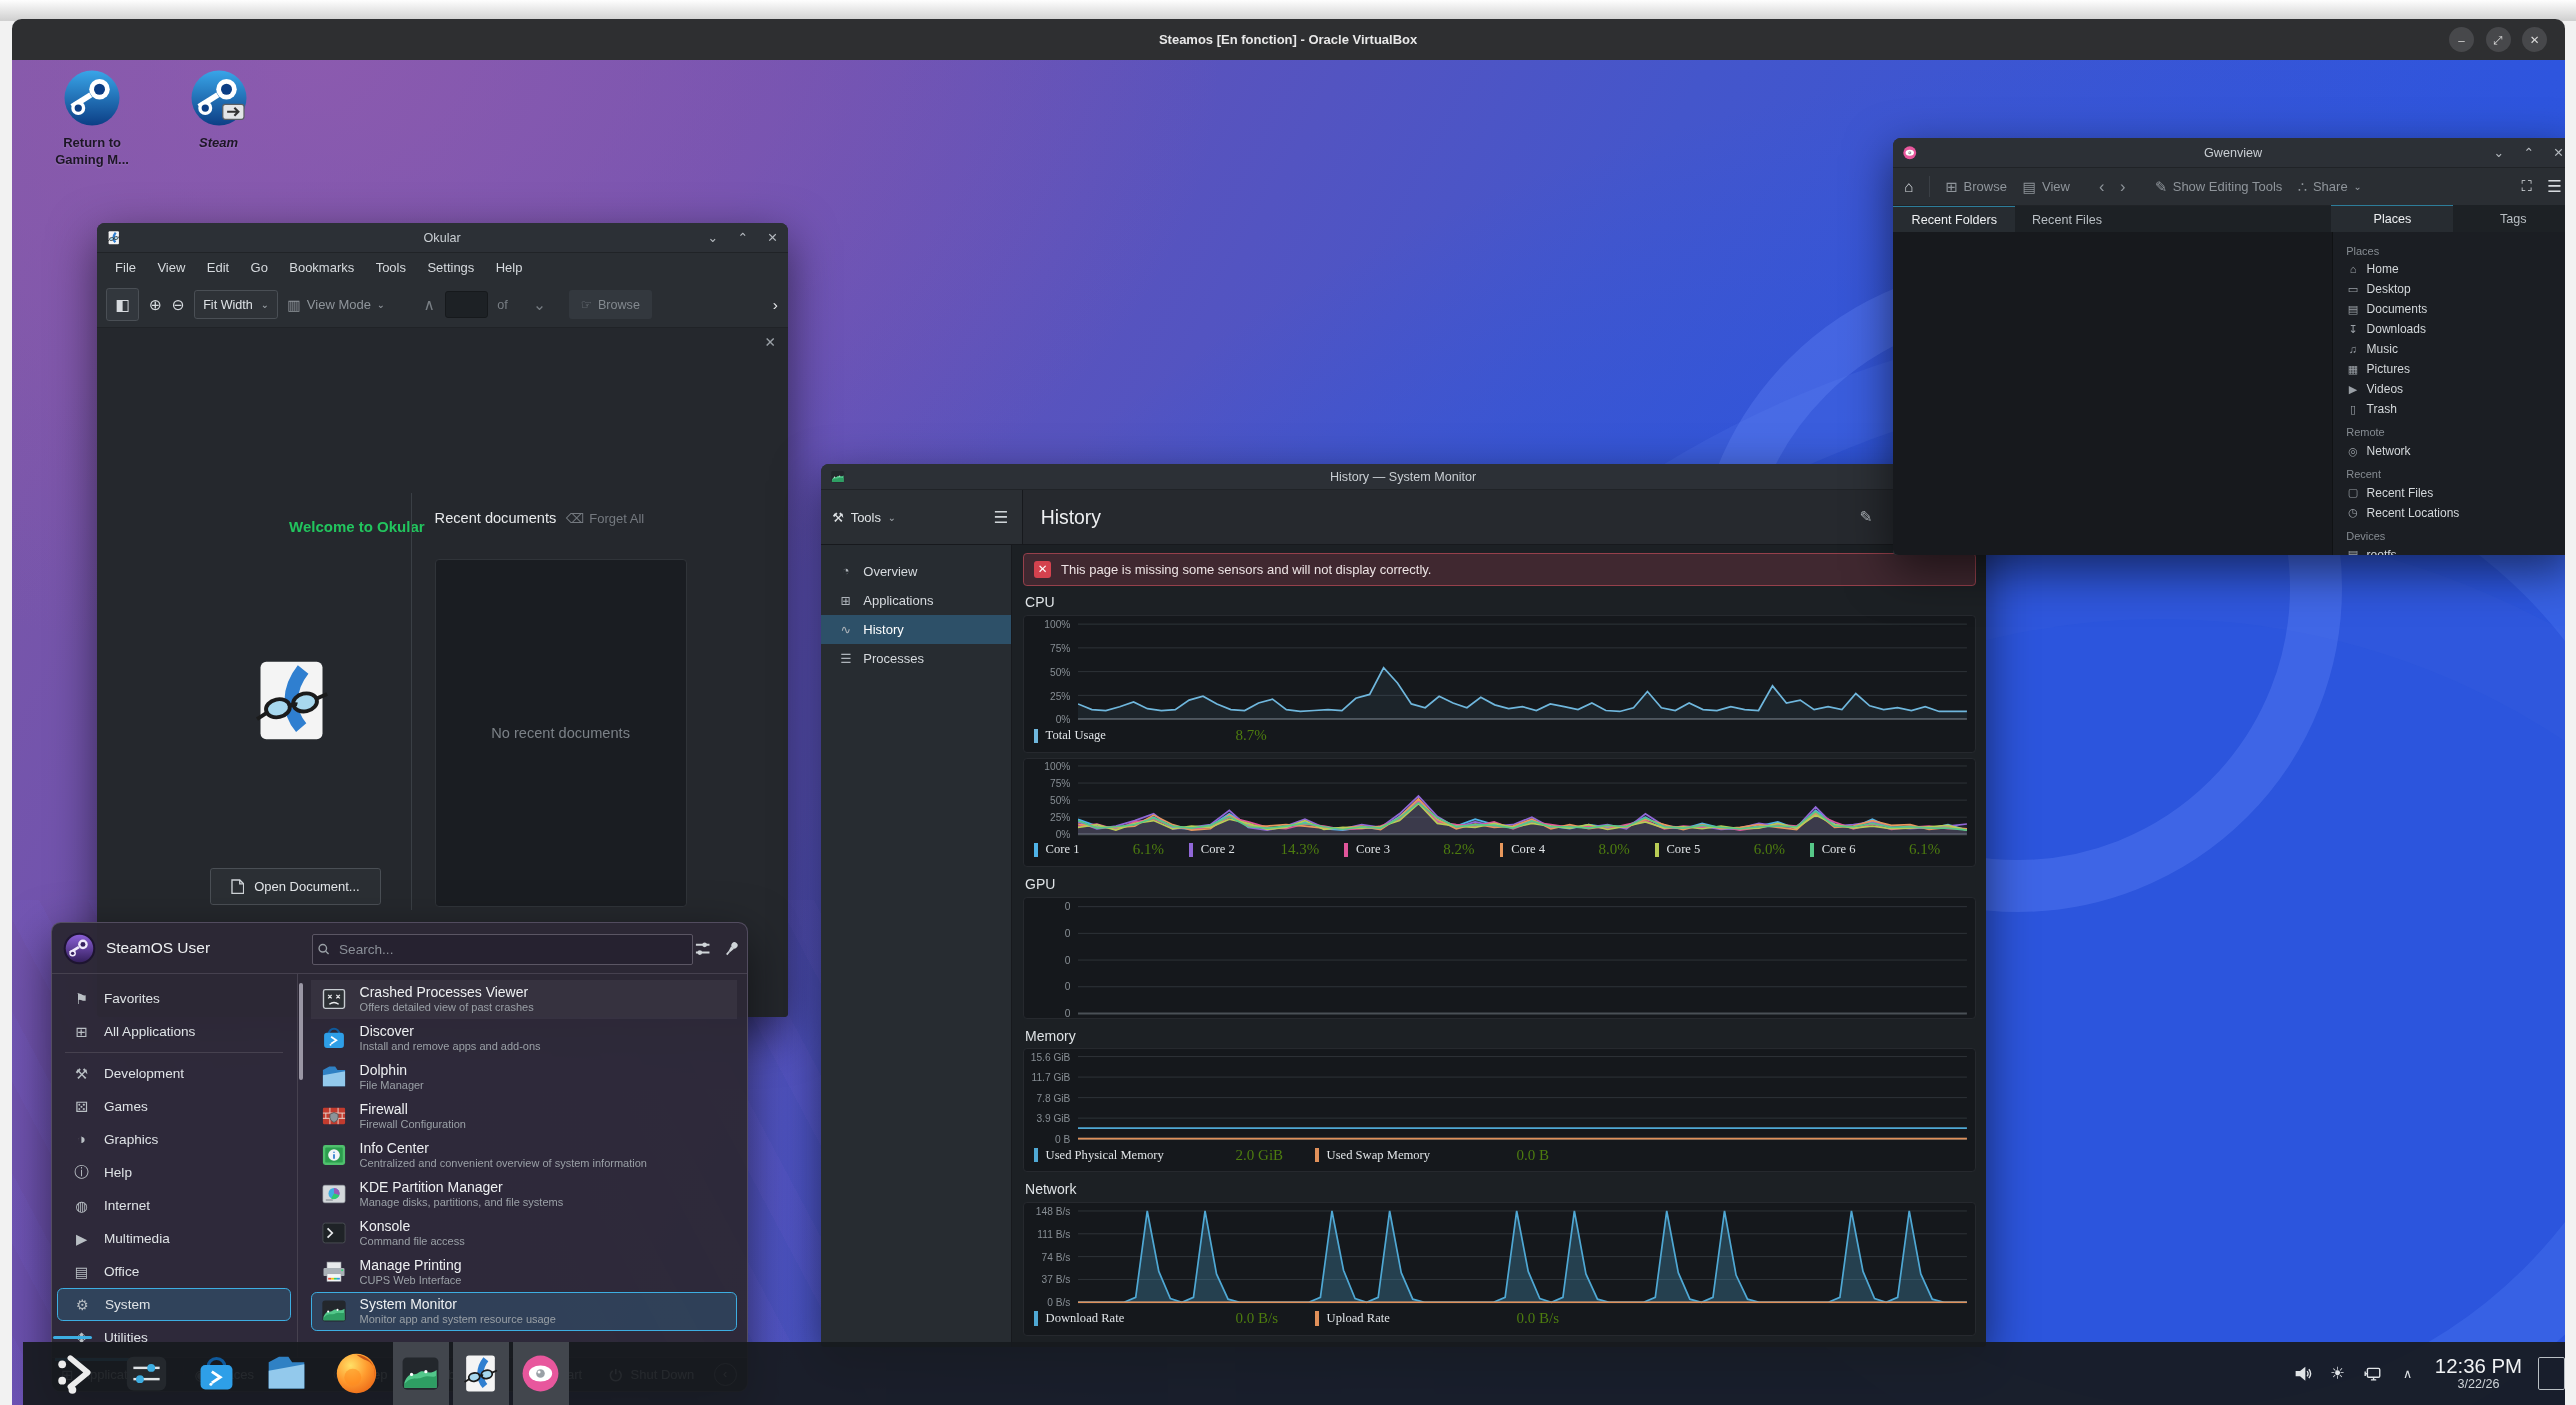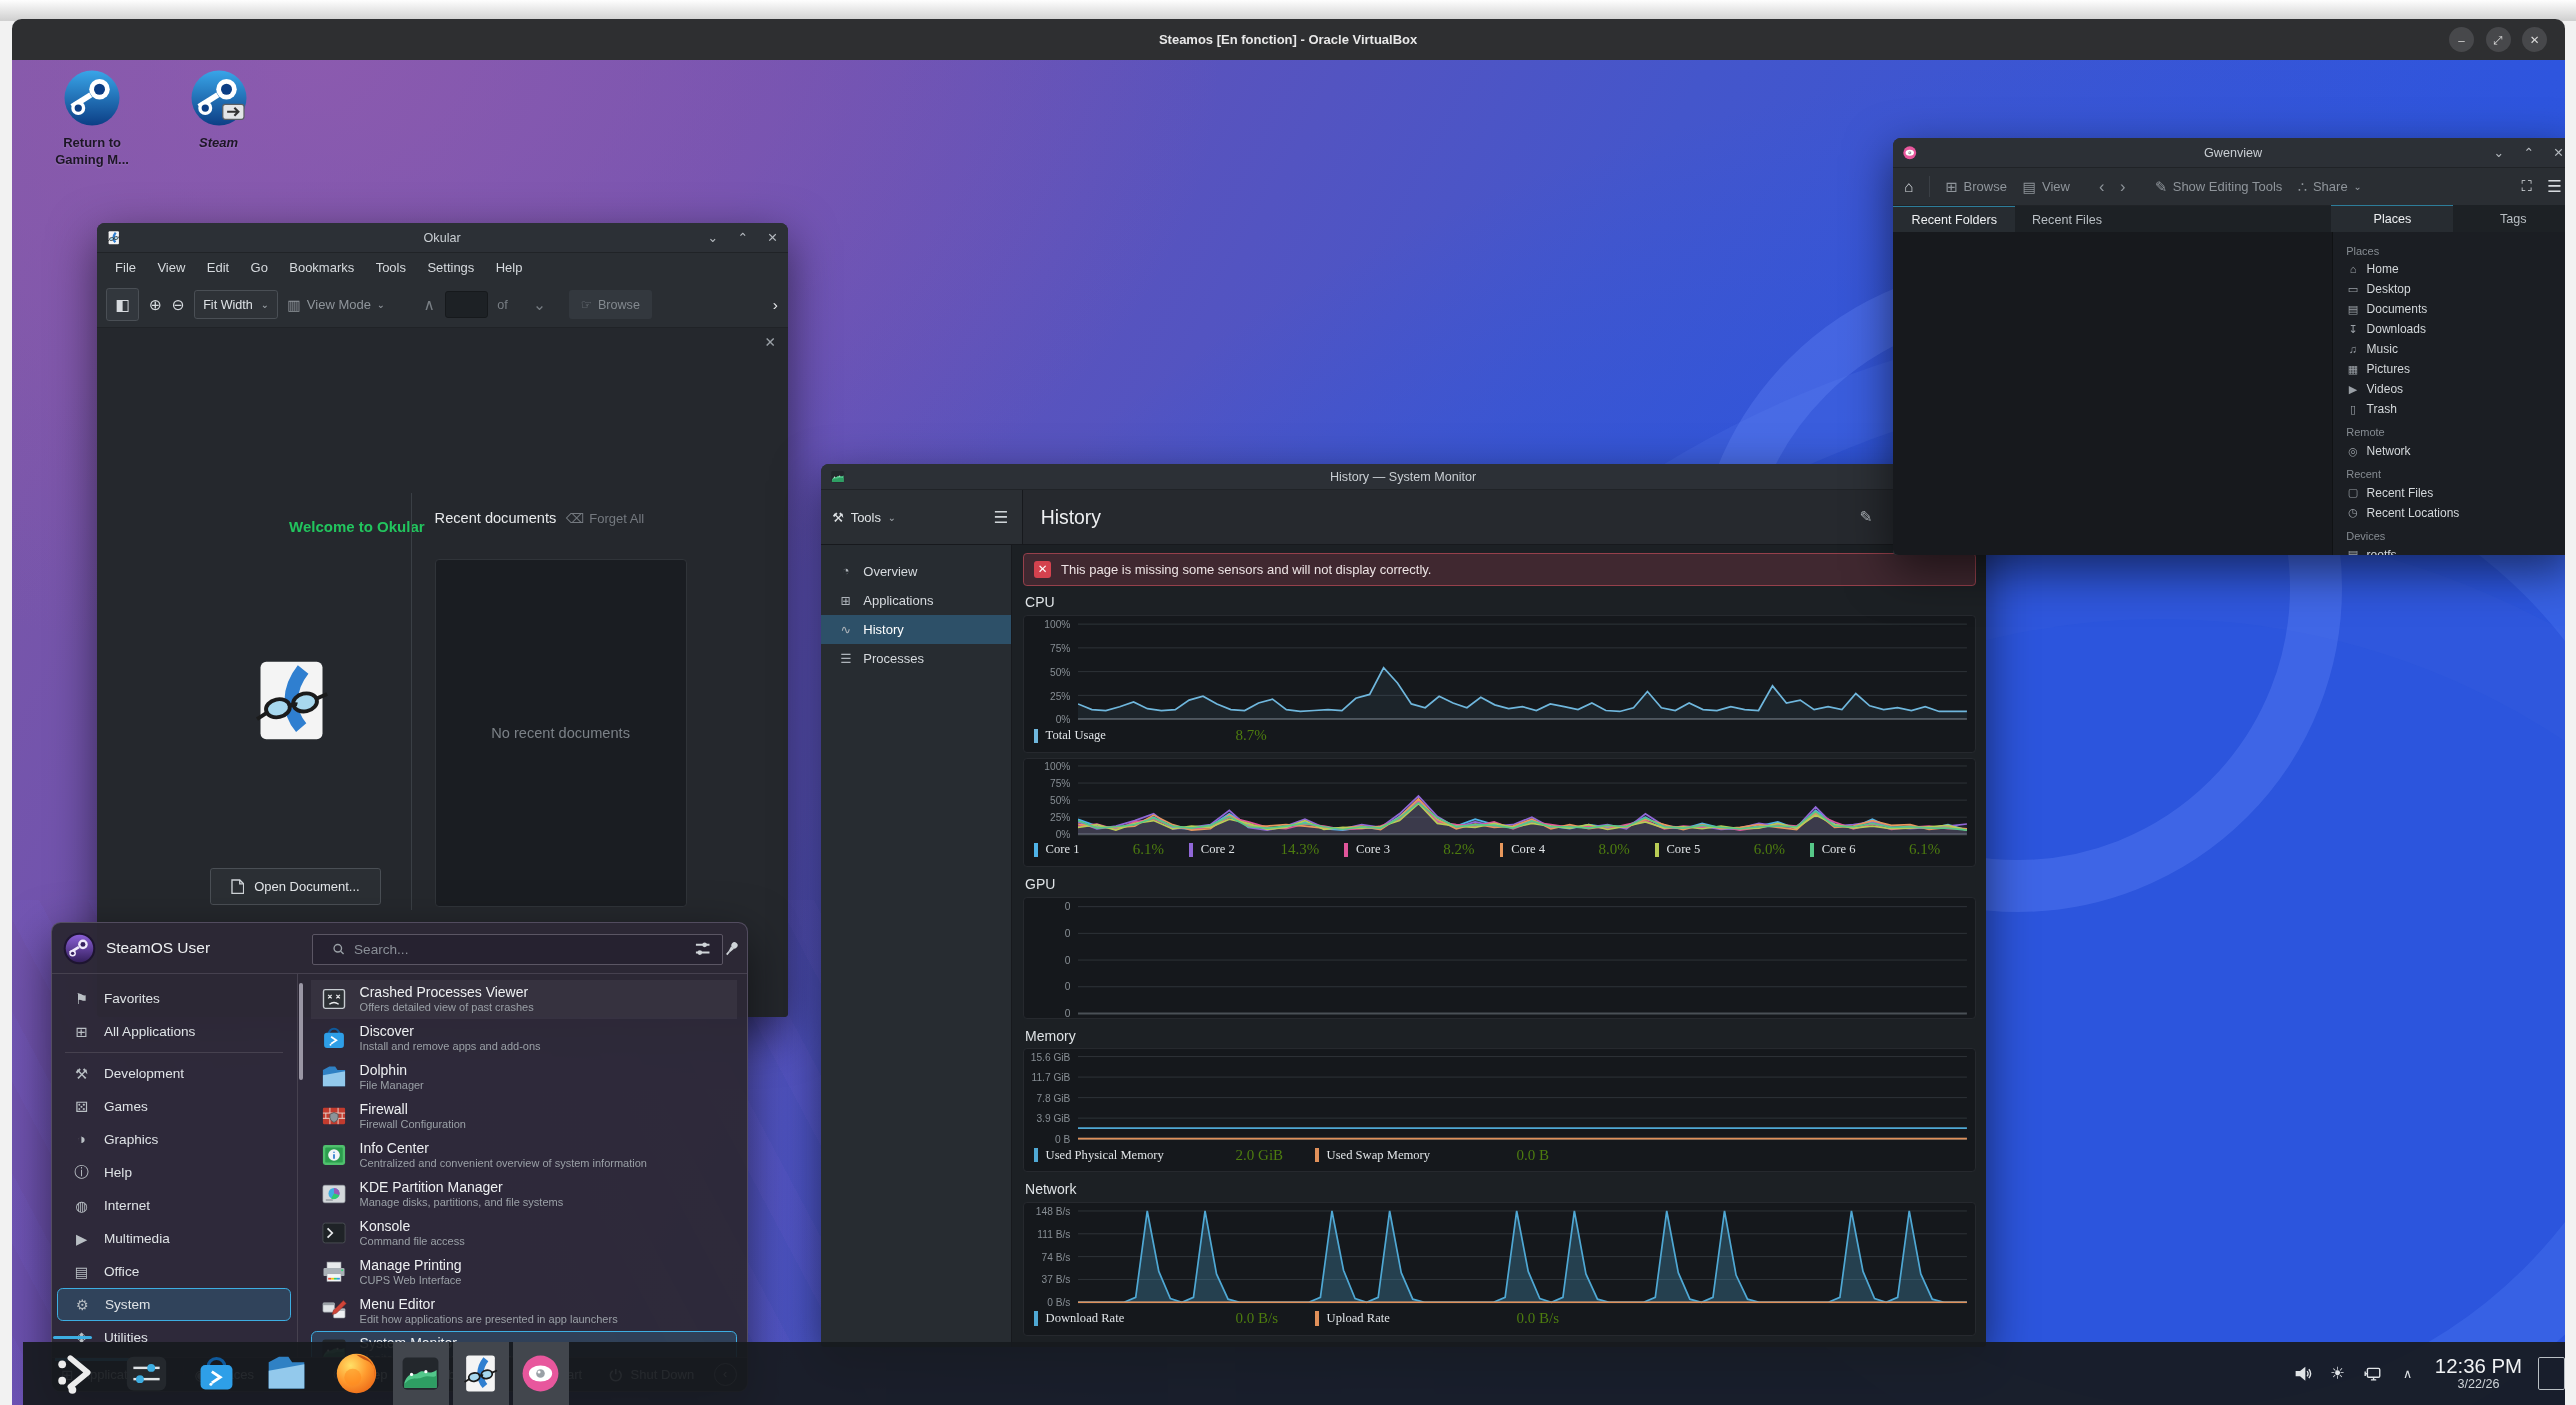--- a/index.html
+++ b/index.html
@@ -106,21 +106,21 @@
   .gv-places{flex:1;background:#1b1e23;border-left:1px solid #101214;padding:5.8px 0 0 13.6px;overflow:hidden;}
   .gv-sec{color:#868c92;font-size:11px;margin:6.8px 0 2.9px 0;}
   .gv-row{height:20px;display:flex;align-items:center;gap:6.8px;color:#d4d8db;font-size:12px;}
   .gv-row .pi{width:13.6px;color:#9aa0a6;font-size:11px;text-align:center;}
   .gv-ptabs{position:absolute;right:0;top:67px;width:243px;height:27px;display:flex;}
   
   .launcher{position:absolute;left:39px;top:862px;width:695px;height:468px;background:rgba(44,40,54,.97);border:1px solid rgba(130,122,148,.45);border-radius:9.7px;box-shadow:0 17.5px 49px rgba(0,0,0,.55);overflow:hidden;}
   .ln-header{height:50px;display:flex;align-items:center;padding:0 11.6px;border-bottom:1px solid #46414f;}
   .ln-avatar{width:33px;height:33px;border-radius:50%;overflow:hidden;flex:none;}
   .ln-user{margin-left:9.7px;color:#eef0f2;font-size:15.5px;}
-  .ln-search{position:absolute;left:260px;top:10.7px;width:371px;height:29px;border:1px solid #5b5664;border-radius:2px;background:#262230;display:flex;align-items:center;padding:0 19px;gap:6.8px;}
+  .ln-search{position:absolute;left:260px;top:10.7px;width:371px;height:29px;border:1px solid #5b5664;border-radius:2px;background:#262230;display:flex;align-items:center;padding:0 4px;gap:6.8px;}
   .ln-search input{background:none;border:none;outline:none;color:#cfd4d8;font-size:13.6px;width:100%;font-family:inherit;}
   .ln-search input::placeholder{color:#8a8f97;}
   .ln-hbtn{position:absolute;top:15.5px;width:19.4px;height:19.4px;}
   .ln-body{position:absolute;left:0;top:51px;right:0;bottom:33px;display:flex;}
   .ln-cats{width:245px;padding-top:7.8px;border-right:1px solid #46414f;position:relative;}
   .cat{height:33px;display:flex;align-items:center;gap:13.6px;padding-left:15.5px;color:#dfe3e6;font-size:13.6px;margin:0 5.8px;}
   .cat .ci{width:17.5px;text-align:center;color:#b9bfc4;font-size:14.6px;}
   .cat.sel{border:1px solid #3daee2;background:rgba(61,174,226,.20);border-radius:5.8px;height:31px;}
   .cat-div{height:1px;background:#46414f;margin:3.9px 13.6px;}
   .ln-scroll{position:absolute;left:247px;top:60px;width:4.9px;height:97px;background:#9a96a4;border-radius:2.9px;}
@@ -831,33 +831,20 @@
                 <rect x="19" y="34" width="5" height="3" fill="#f1c40f"></rect>
                 <rect x="24" y="34" width="5" height="3" fill="#2ecc71"></rect>
                 <rect x="29" y="34" width="5" height="3" fill="#3498db"></rect>
                 <circle cx="38" cy="21" r="1.8" fill="#3adb76"></circle>
               </svg></div>
             <div class="at">
               <div class="an">Manage Printing</div>
               <div class="ad">CUPS Web Interface</div>
             </div>
           </div>
-          <div class="app">
-            <div class="ai"><svg viewBox="0 0 48 48" width="100%" height="100%">
-                <rect x="5" y="10" width="20" height="16" rx="2" fill="#dfe3e6" stroke="#8a9096"></rect>
-                <rect x="5" y="10" width="20" height="4" fill="#9aa0a6"></rect>
-                <rect x="23" y="20" width="20" height="16" rx="2" fill="#eef0f2" stroke="#8a9096"></rect>
-                <rect x="23" y="20" width="20" height="4" fill="#b4bac0"></rect>
-                <path d="M40 6 l5 5 L28 28 l-7 2 l2 -7 Z" fill="#d04438" stroke="#8c2f27"></path>
-              </svg></div>
-            <div class="at">
-              <div class="an">Menu Editor</div>
-              <div class="ad">Edit how applications are presented in app launchers</div>
-            </div>
-          </div>
           <div class="app sel">
             <div class="ai"><svg viewBox="0 0 48 48" width="100%" height="100%">
                 <rect x="4" y="6" width="40" height="36" rx="5" fill="#23272c"></rect>
                 <path d="M6 34 C12 20 16 28 22 23 C28 18 32 27 42 20 L42 40 H6 Z" fill="#52c78a"></path>
                 <path d="M6 36 C14 26 20 32 27 28 C33 25 38 30 42 26 L42 40 H6 Z" fill="#2e9e63"></path>
                 <circle cx="14" cy="25" r="1.8" fill="#fff"></circle>
                 <circle cx="30" cy="22" r="1.8" fill="#fff"></circle>
               </svg></div>
             <div class="at">
               <div class="an">System Monitor</div>

